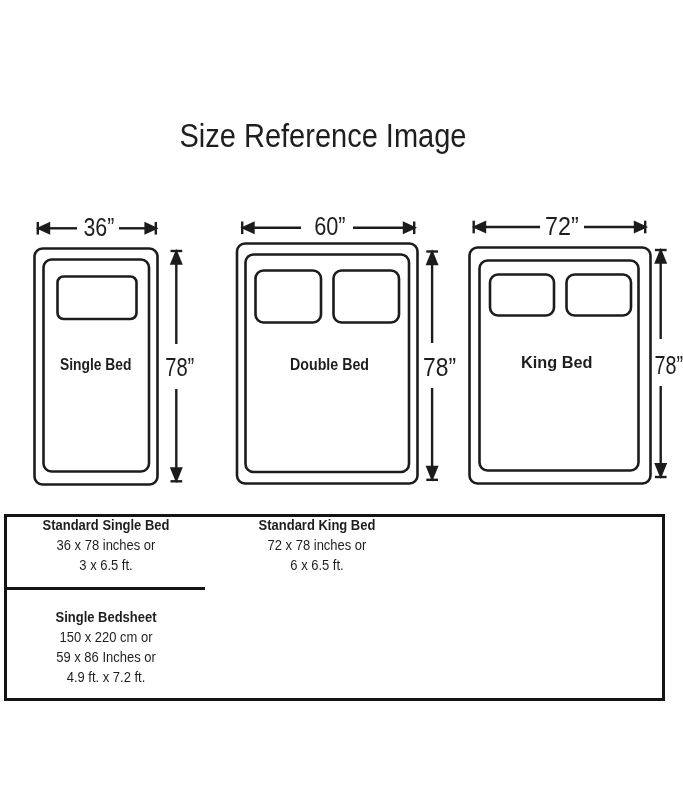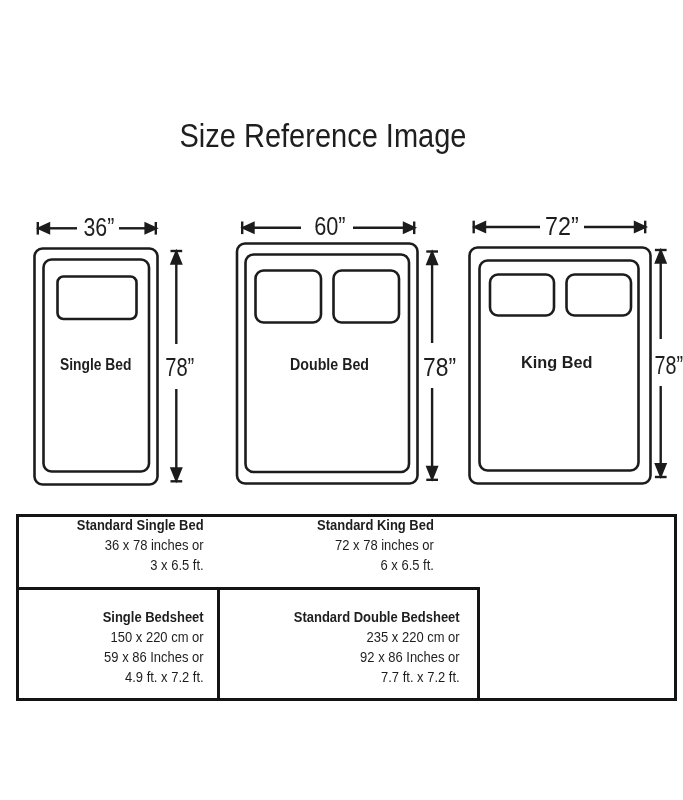--- a/index.html
+++ b/index.html
@@ -1,24 +1,24 @@
 <!DOCTYPE html>
 <html><head>
 <meta charset="utf-8">
 <style>
   html,body{margin:0;padding:0;background:#fff;}
   body{width:683px;height:800px;position:relative;overflow:hidden;
        font-family:"Liberation Sans",sans-serif;color:rgba(27,27,27,0.99);}
   svg text{font-family:"Liberation Sans",sans-serif;fill:rgba(27,27,27,0.99);}
-  .tbl{position:absolute;left:16px;top:513.5px;width:655px;
-       border:3px solid #141414;font-size:15px;line-height:20px;text-align:right;}
+  .tbl{position:absolute;left:4px;top:513.5px;width:655px;
+       border:3px solid #141414;font-size:15px;line-height:20px;text-align:center;}
   .row{display:flex;}
   .c1{width:198px;}
   .c2{width:257px;border-left:3px solid #141414;border-right:3px solid #141414;}
-  .c3{width:224px;margin-left:8px;}
+  .c3{width:224px;}
   .r1{height:70.5px;}
   .r2{height:91px;border-top:3px solid #141414;padding-top:17px;}
   .hd{font-weight:bold;}
   .sq{display:block;transform:scaleX(0.865);}
   .m1{margin-top:-2px;}
   .m2{margin-top:0px;}
 </style>
 </head>
 <body>
 
@@ -160,18 +160,15 @@
         <span class="sq m1"><span class="hd">Standard King Bed</span><br>72 x 78 inches or<br>6 x 6.5 ft.</span>
       </div>
   </div>
 
   <div class="row">
 
     <div class="c1 r2">
         <span class="sq m2"><span class="hd">Single Bedsheet</span><br>150 x 220 cm or<br>59 x 86 Inches or<br>4.9 ft. x 7.2 ft.</span>
       </div>
 
-    <div class="c2 r2">
-        <span class="sq m2"><span class="hd">Standard Double Bedsheet</span><br>235 x 220 cm or<br>92 x 86 Inches or<br>7.7 ft. x 7.2 ft.</span>
-      </div>
 
   </div>
 </div>
 
 </body></html>

